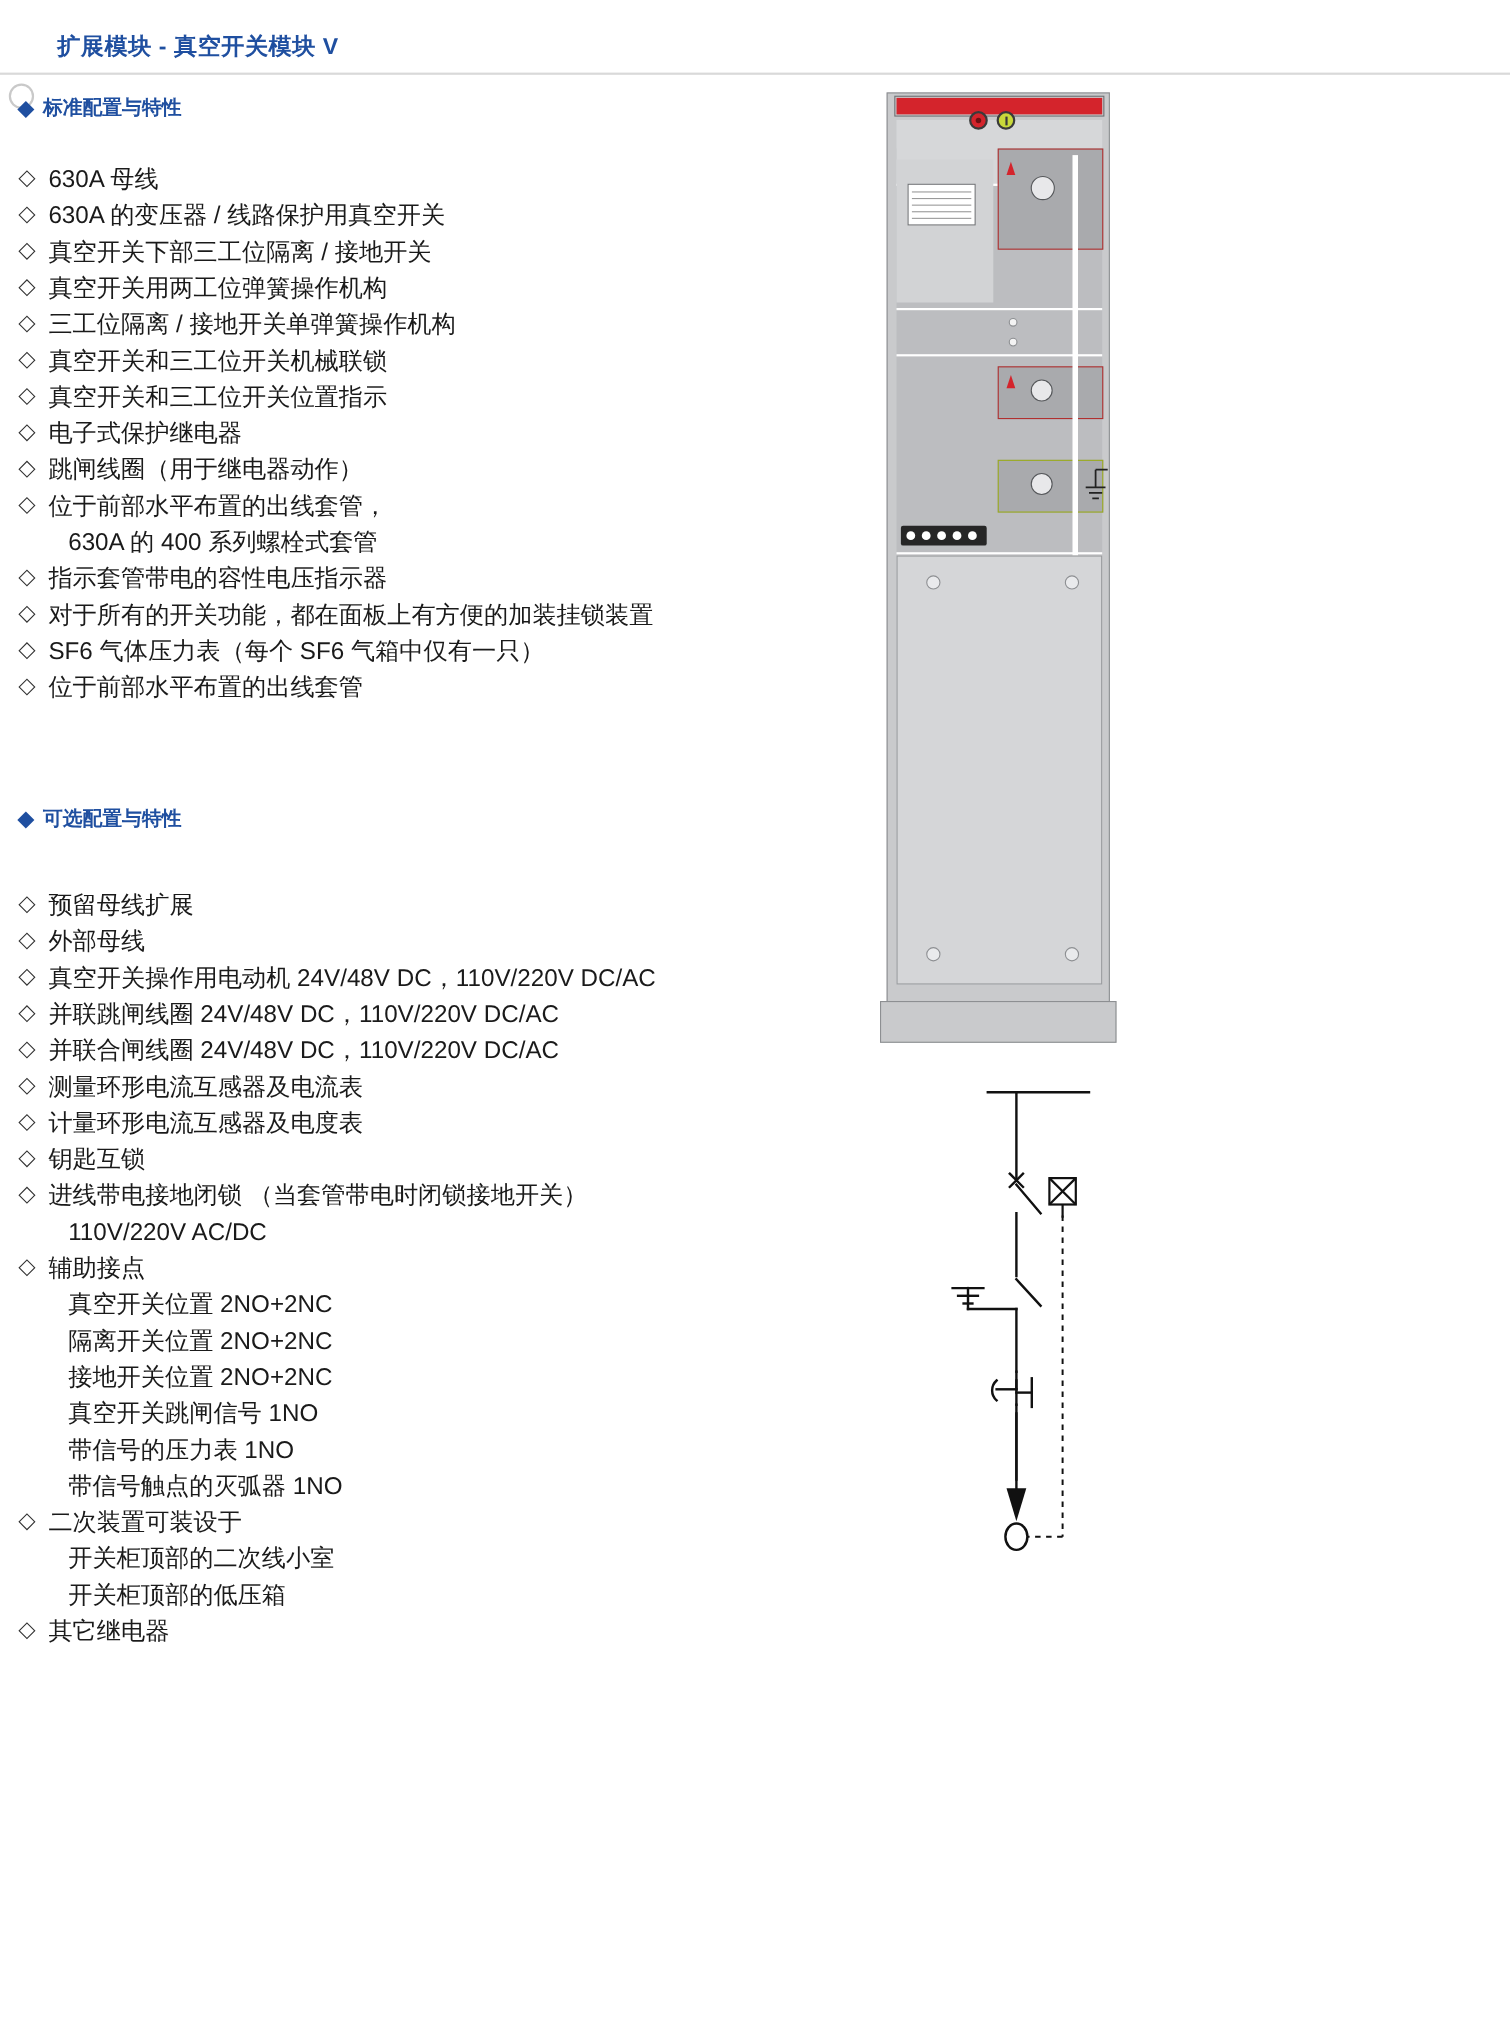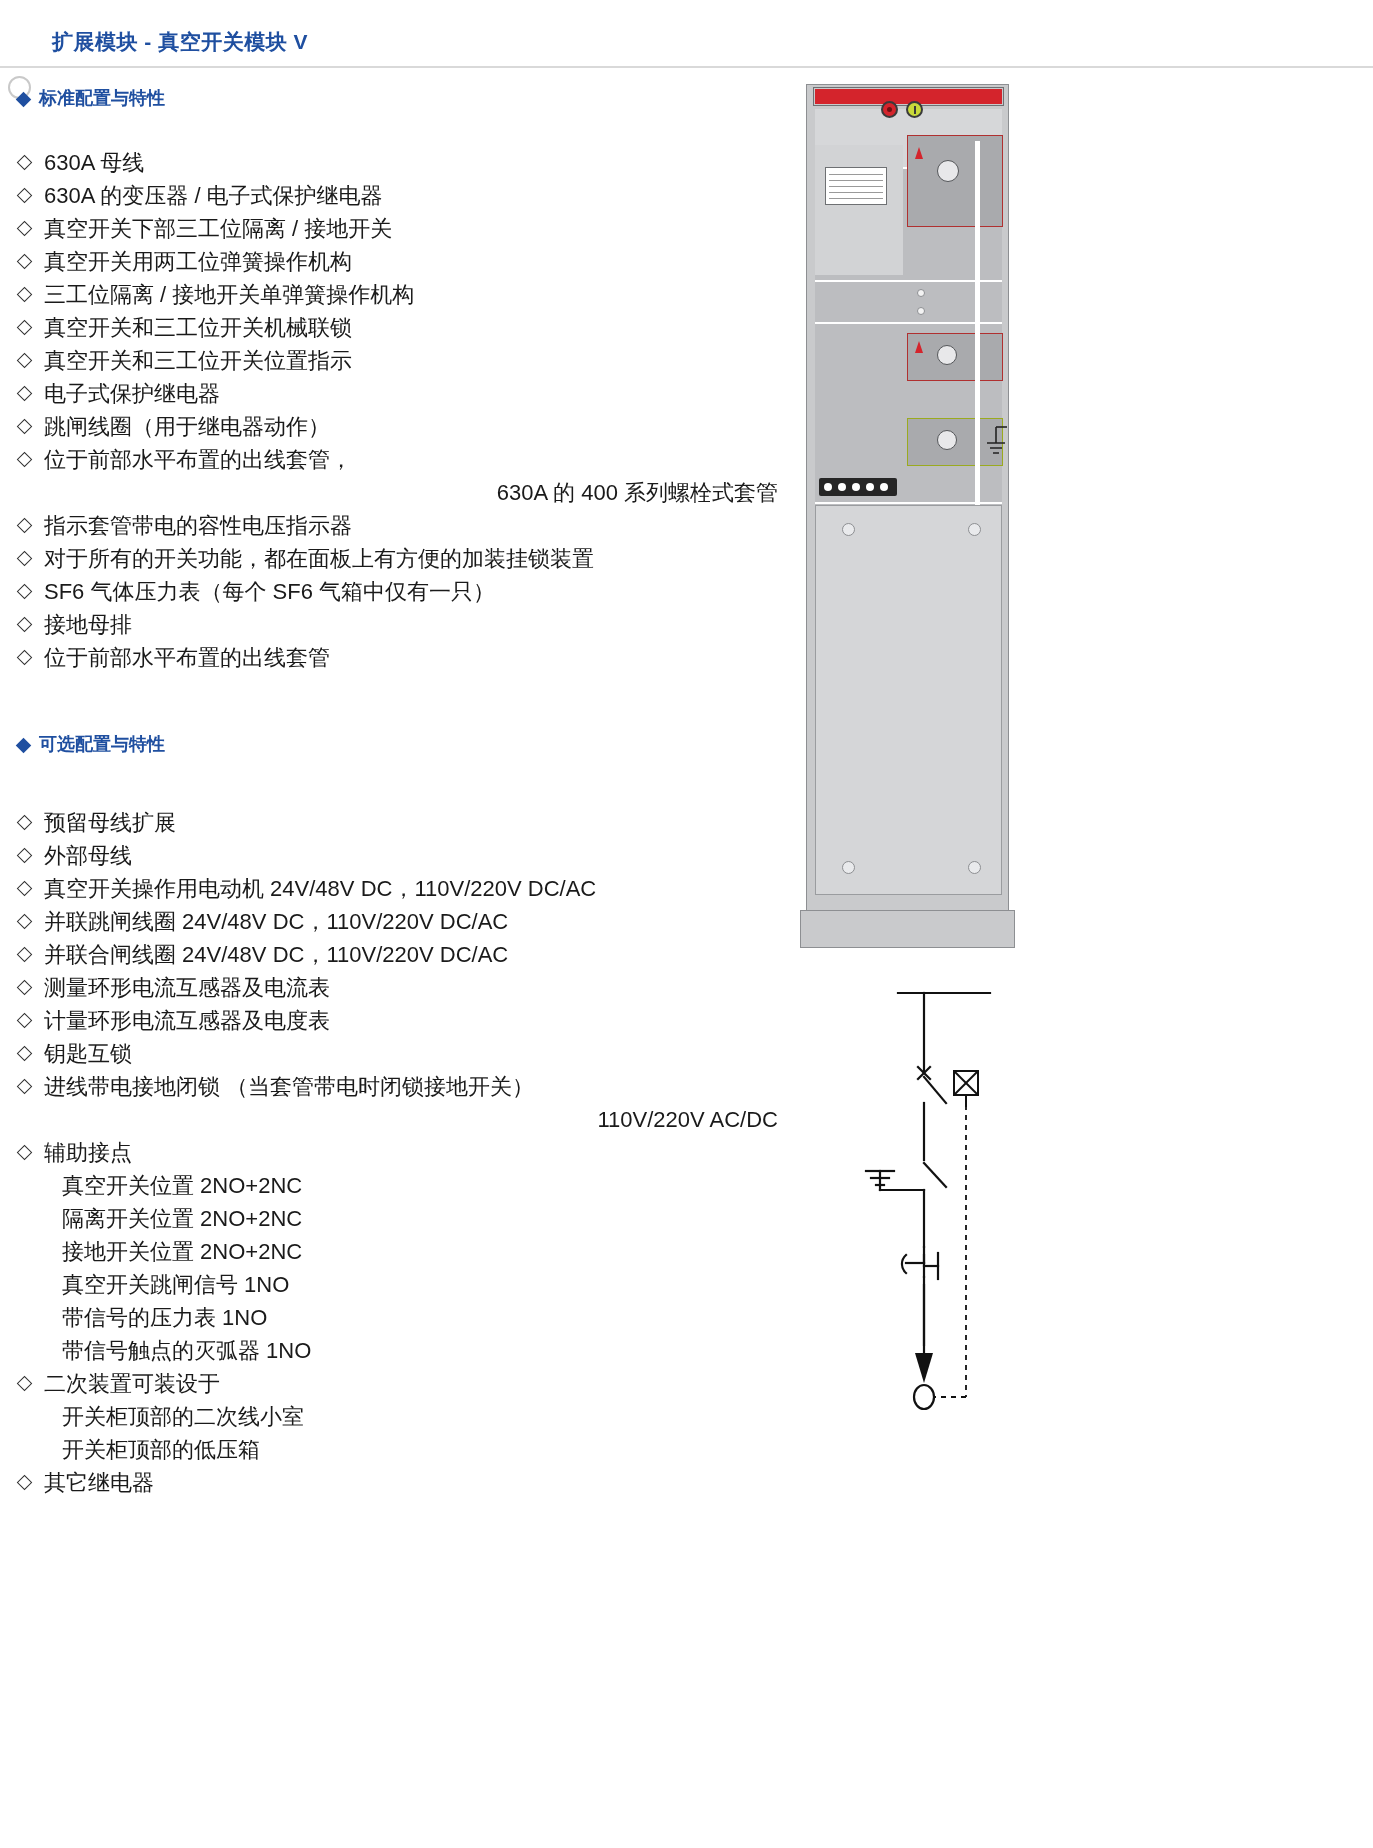--- a/index.html
+++ b/index.html
@@ -96,21 +96,20 @@
     left: 1px;
     top: 11px;
     width: 9px;
     height: 9px;
     border: 1.3px solid #333;
     transform: rotate(45deg);
     background: #fff;
   }
   .li.cont {
     padding-left: 44px;
-    text-align: right;
   }
   .li.sub {
     padding-left: 44px;
   }
 
   
   .cabinet {
     position: absolute;
     left: 800px;
     top: 84px;
@@ -370,34 +369,33 @@
     <div class="header-rule"></div>
     <div class="header-ring"></div>
   </div>
 
   <div class="section-heading" style="left:18px; top:86px;">
     <span class="diamond-blue"></span><span>标准配置与特性</span>
   </div>
 
   <div class="list" style="top:146px;">
     <div class="li"><span class="dia"></span><span>630A 母线</span></div>
-    <div class="li"><span class="dia"></span><span>630A 的变压器 / 电子式保护继电器</span></div>
+    <div class="li"><span class="dia"></span><span>630A 的变压器 / 线路保护用真空开关</span></div>
     <div class="li"><span class="dia"></span><span>真空开关下部三工位隔离 / 接地开关</span></div>
     <div class="li"><span class="dia"></span><span>真空开关用两工位弹簧操作机构</span></div>
     <div class="li"><span class="dia"></span><span>三工位隔离 / 接地开关单弹簧操作机构</span></div>
     <div class="li"><span class="dia"></span><span>真空开关和三工位开关机械联锁</span></div>
     <div class="li"><span class="dia"></span><span>真空开关和三工位开关位置指示</span></div>
     <div class="li"><span class="dia"></span><span>电子式保护继电器</span></div>
     <div class="li"><span class="dia"></span><span>跳闸线圈（用于继电器动作）</span></div>
     <div class="li"><span class="dia"></span><span>位于前部水平布置的出线套管，</span></div>
     <div class="li cont"><span>630A 的 400 系列螺栓式套管</span></div>
     <div class="li"><span class="dia"></span><span>指示套管带电的容性电压指示器</span></div>
     <div class="li"><span class="dia"></span><span>对于所有的开关功能，都在面板上有方便的加装挂锁装置</span></div>
     <div class="li"><span class="dia"></span><span>SF6 气体压力表（每个 SF6 气箱中仅有一只）</span></div>
-    <div class="li"><span class="dia"></span><span>接地母排</span></div>
     <div class="li"><span class="dia"></span><span>位于前部水平布置的出线套管</span></div>
   </div>
 
   <div class="section-heading" style="left:18px; top:732px;">
     <span class="diamond-blue"></span><span>可选配置与特性</span>
   </div>
 
   <div class="list" style="top:794px;margin-top:12px;">
     <div class="li"><span class="dia"></span><span>预留母线扩展</span></div>
     <div class="li"><span class="dia"></span><span>外部母线</span></div>

